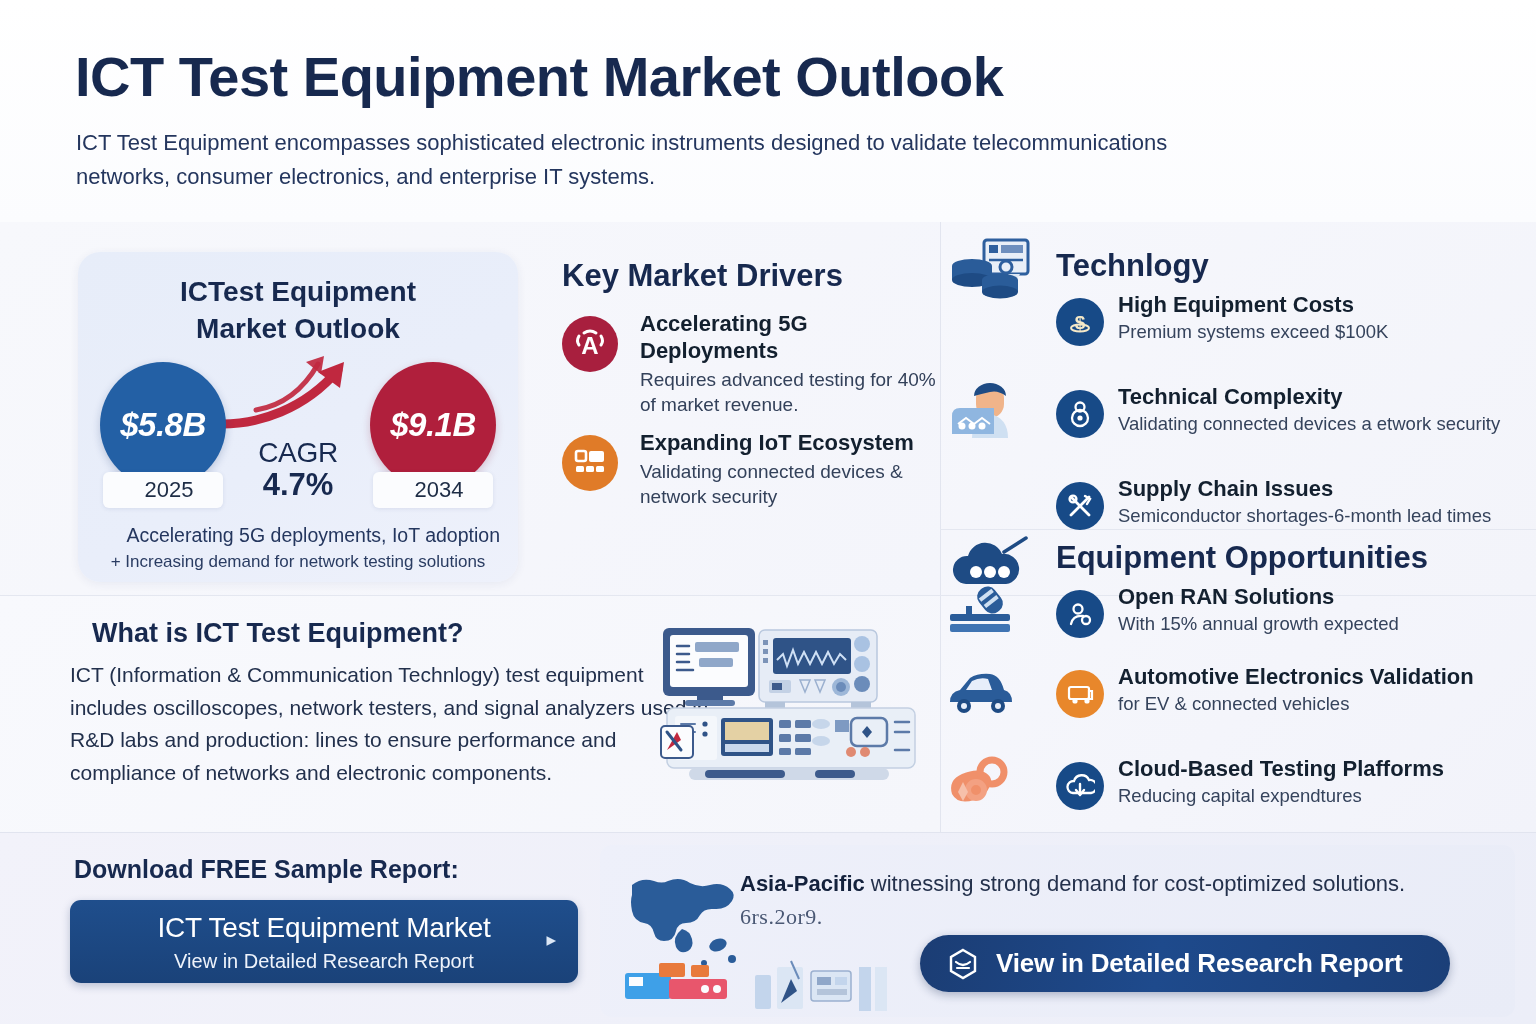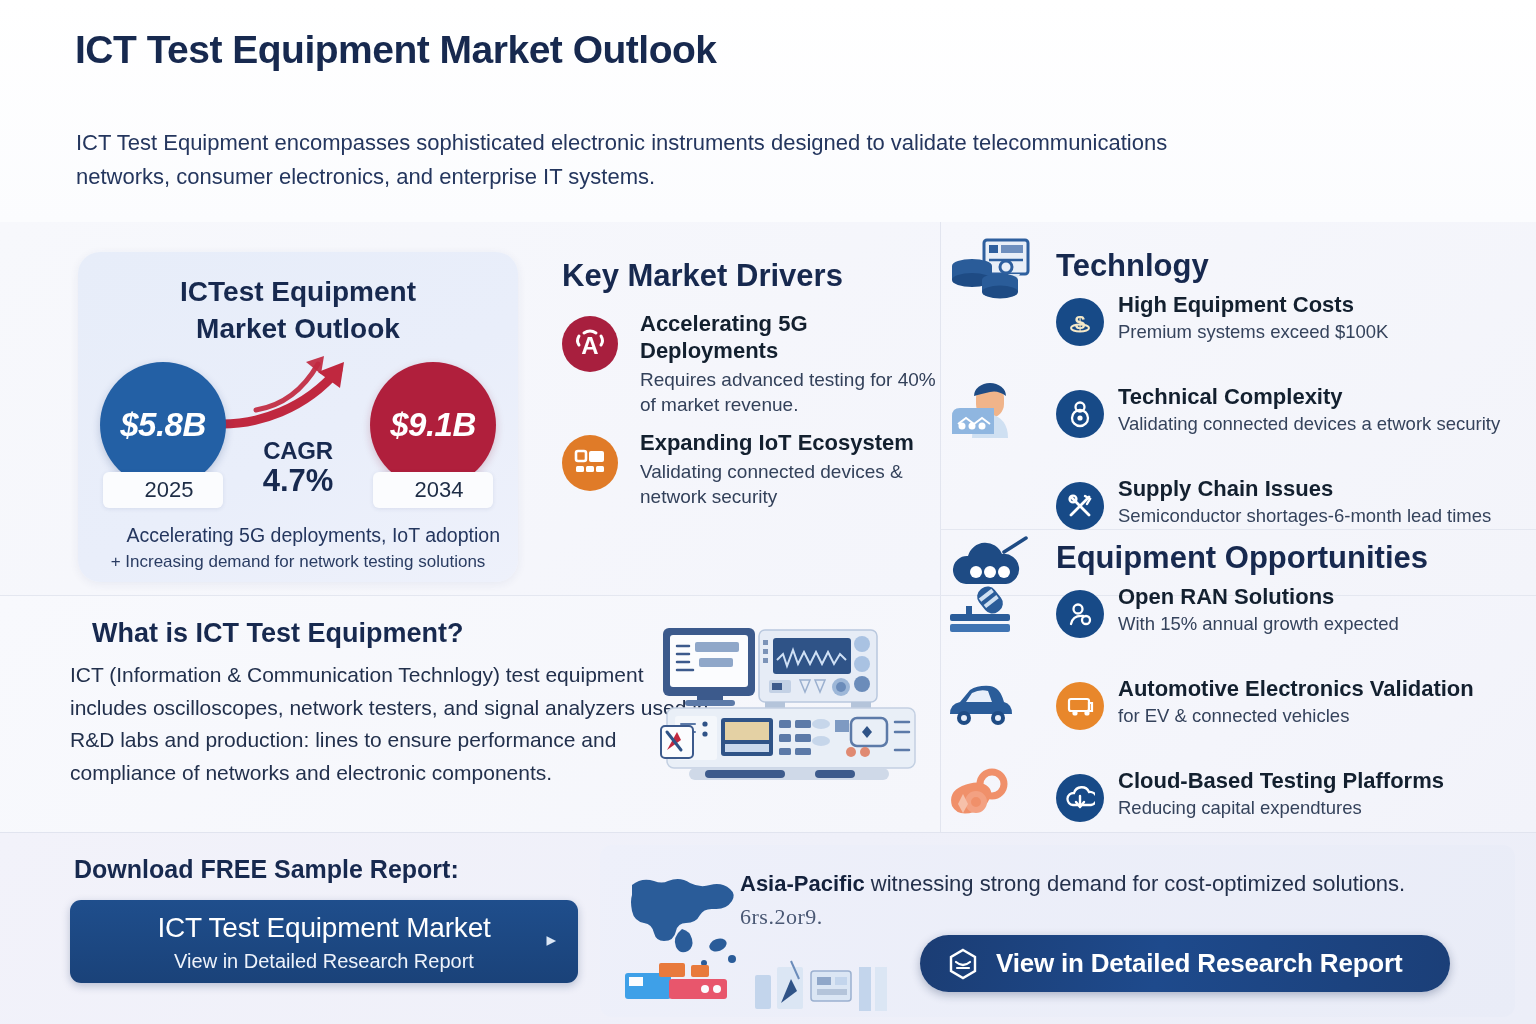--- a/index.html
+++ b/index.html
@@ -12,22 +12,22 @@
     color:#1a2a4a;
   }
   .page { position:absolute; inset:0; }
 
   
   .header {
     position:absolute; left:0; top:0; width:1536px; height:222px;
     background:linear-gradient(180deg,#ffffff 0%,#fbfcfe 100%);
   }
   .title {
-    position:absolute; left:75px; top:28px;
-    font-size:39px; font-weight:bold; letter-spacing:-0.5px;
+    position:absolute; left:75px; top:44px;
+    font-size:56px; font-weight:bold; letter-spacing:-0.5px;
     color:#17294f;
   }
   .subtitle {
     position:absolute; left:76px; top:126px; width:1110px;
     font-size:22px; line-height:1.55; color:#24365e; font-weight:400;
   }
 
   
   .logo { position:absolute; right:18px; top:30px; width:270px; height:110px; }
   .logo-bulb { position:absolute; left:8px; top:4px; width:62px; height:104px; }
@@ -67,21 +67,21 @@
   .c-blue { left:22px; top:110px; background:#2360a5; box-shadow:0 3px 8px rgba(20,50,110,0.22); }
   .c-red  { left:292px; top:110px; background:#b01f3c; box-shadow:0 3px 8px rgba(130,20,45,0.22); }
   .yearbox {
     position:absolute; width:120px; height:36px; background:#fbfcfe; border-radius:6px;
     display:flex; align-items:center; justify-content:center;
     font-size:22px; color:#1d2c45; box-shadow:0 1px 4px rgba(40,60,120,0.1);padding-left:12px;
   }
   .y-left { left:25px; top:220px; }
   .y-right { left:295px; top:220px; }
   .cagr { position:absolute; left:155px; top:185px; width:130px; text-align:center; }
-  .cagr-l { font-size:24px; font-weight:bold; color:#17294f; letter-spacing:-0.3px; }
+  .cagr-l { font-size:28px; font-weight:normal; color:#17294f; letter-spacing:-0.3px; }
   .cagr-v { font-size:31px; font-weight:bold; color:#17294f; margin-top:-2px; }
   .arrow-svg { position:absolute; left:140px; top:100px; width:165px; height:110px; }
   .stat-note1 { position:absolute; left:18px; top:272px; width:404px; text-align:right;
     font-size:19.5px; color:#24365e; }
   .stat-note2 { position:absolute; left:18px; top:300px; width:404px; text-align:center;
     font-size:17px; color:#2a3c62; }
 
   
   .sec-h { font-size:31px; font-weight:bold; color:#17294f; }
 
@@ -323,21 +323,21 @@
         <svg width="28" height="28" viewBox="0 0 28 28">
           <circle cx="12" cy="9" r="4.5" fill="none" stroke="#fff" stroke-width="2.3"></circle>
           <path d="M5,24 q2,-9 12,-8" fill="none" stroke="#fff" stroke-width="2.3" stroke-linecap="round"></path>
           <circle cx="20" cy="20" r="4" fill="none" stroke="#fff" stroke-width="2.3"></circle>
         </svg>
       </div>
       <div class="r-t">Open RAN Solutions</div>
       <div class="r-d">With 15% annual growth expected</div>
     </div>
 
-    <div class="r-item" style="margin-top:22px;">
+    <div class="r-item" style="margin-top:10px;">
       <svg class="r-deco" style="left:-112px; top:-4px;" viewBox="0 0 78 62">
         <path d="M6,42 q0,-10 10,-12 l10,-12 q8,-5 20,-4 q10,1 14,16 q8,2 8,12 z" fill="#2a5c99"></path>
         <path d="M22,30 l6,-9 q8,-4 16,-2 l4,11 z" fill="#e7eefa"></path>
         <circle cx="20" cy="46" r="7" fill="#1e4b84"></circle>
         <circle cx="20" cy="46" r="3" fill="#e7eefa"></circle>
         <circle cx="54" cy="46" r="7" fill="#1e4b84"></circle>
         <circle cx="54" cy="46" r="3" fill="#e7eefa"></circle>
       </svg>
       <div class="r-badge orange">
         <svg width="28" height="24" viewBox="0 0 28 24">

